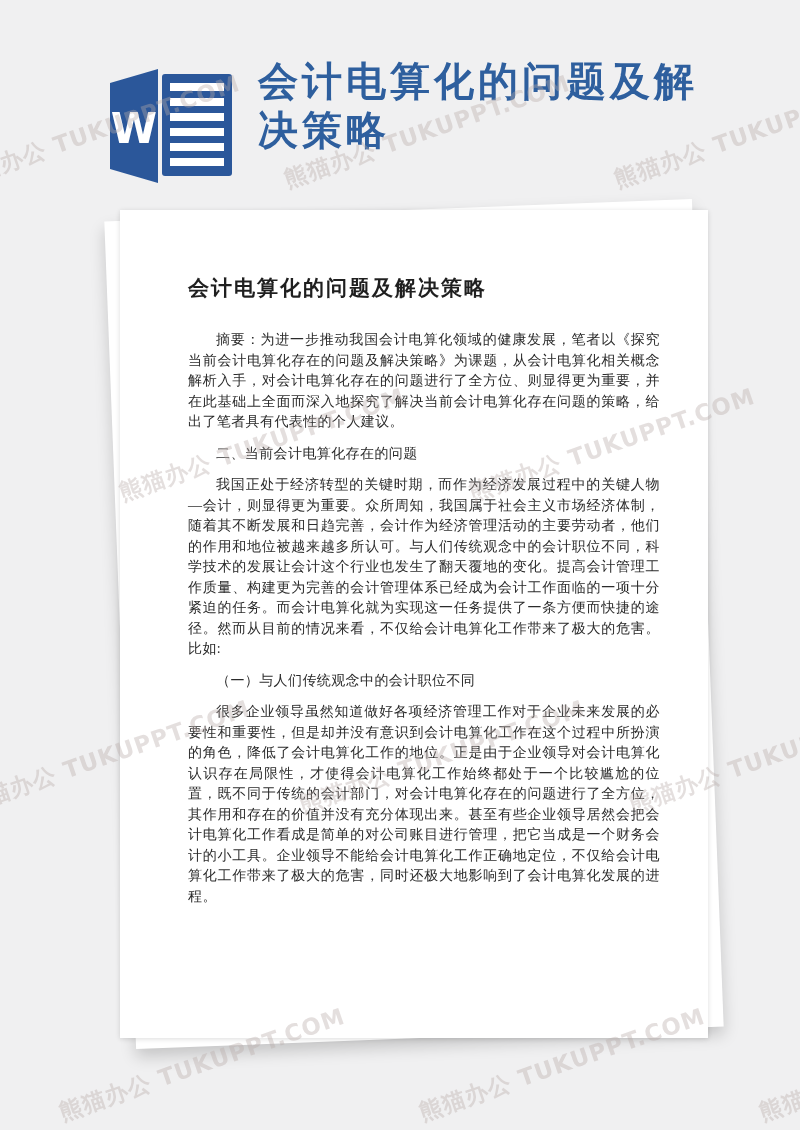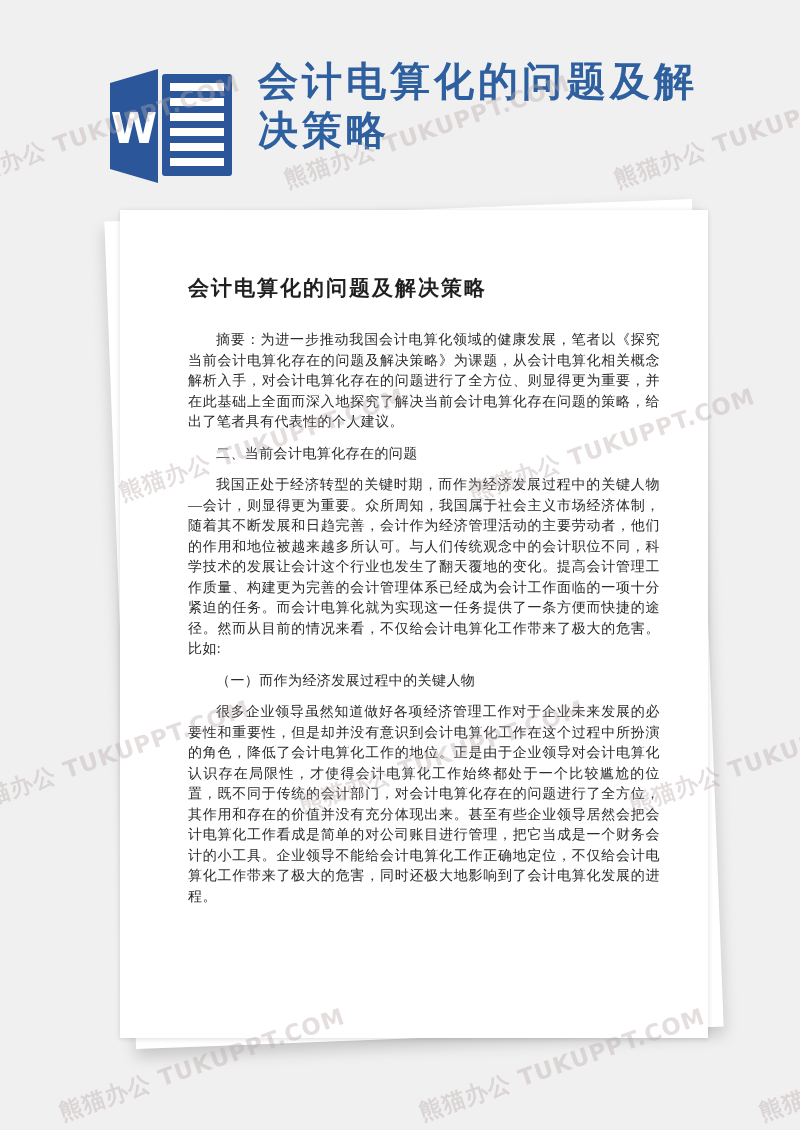--- a/index.html
+++ b/index.html
@@ -78,21 +78,21 @@
     <div class="header-title">会计电算化的问题及解决策略</div>
   </div>
 
   <div class="page-behind"></div>
 
   <div class="page-main">
     <div class="page-title">会计电算化的问题及解决策略</div>
     <p>摘要：为进一步推动我国会计电算化领域的健康发展，笔者以《探究当前会计电算化存在的问题及解决策略》为课题，从会计电算化相关概念解析入手，对会计电算化存在的问题进行了全方位、则显得更为重要，并在此基础上全面而深入地探究了解决当前会计电算化存在问题的策略，给出了笔者具有代表性的个人建议。</p>
     <p>二、当前会计电算化存在的问题</p>
     <p>我国正处于经济转型的关键时期，而作为经济发展过程中的关键人物—会计，则显得更为重要。众所周知，我国属于社会主义市场经济体制，随着其不断发展和日趋完善，会计作为经济管理活动的主要劳动者，他们的作用和地位被越来越多所认可。与人们传统观念中的会计职位不同，科学技术的发展让会计这个行业也发生了翻天覆地的变化。提高会计管理工作质量、构建更为完善的会计管理体系已经成为会计工作面临的一项十分紧迫的任务。而会计电算化就为实现这一任务提供了一条方便而快捷的途径。然而从目前的情况来看，不仅给会计电算化工作带来了极大的危害。比如:</p>
-    <p>（一）而作为经济发展过程中的关键人物</p>
+    <p>（一）与人们传统观念中的会计职位不同</p>
     <p>很多企业领导虽然知道做好各项经济管理工作对于企业未来发展的必要性和重要性，但是却并没有意识到会计电算化工作在这个过程中所扮演的角色，降低了会计电算化工作的地位。正是由于企业领导对会计电算化认识存在局限性，才使得会计电算化工作始终都处于一个比较尴尬的位置，既不同于传统的会计部门，对会计电算化存在的问题进行了全方位，其作用和存在的价值并没有充分体现出来。甚至有些企业领导居然会把会计电算化工作看成是简单的对公司账目进行管理，把它当成是一个财务会计的小工具。企业领导不能给会计电算化工作正确地定位，不仅给会计电算化工作带来了极大的危害，同时还极大地影响到了会计电算化发展的进程。</p>
 
   </div>
 
   <div class="watermark-layer">
     <span class="watermark" style="left:-45px; top:165px">熊猫办公 TUKUPPT.COM</span>
     <span class="watermark" style="left:285px; top:165px">熊猫办公 TUKUPPT.COM</span>
     <span class="watermark" style="left:615px; top:165px">熊猫办公 TUKUPPT.COM</span>
     <span class="watermark" style="left:120px; top:478px">熊猫办公 TUKUPPT.COM</span>
     <span class="watermark" style="left:470px; top:478px">熊猫办公 TUKUPPT.COM</span>

